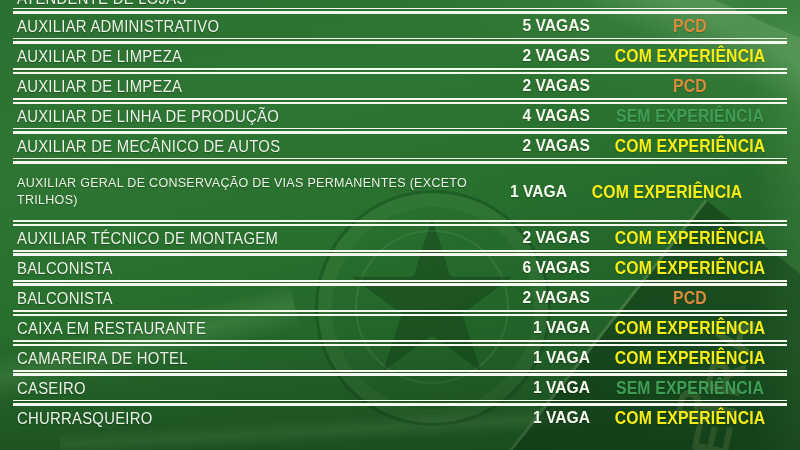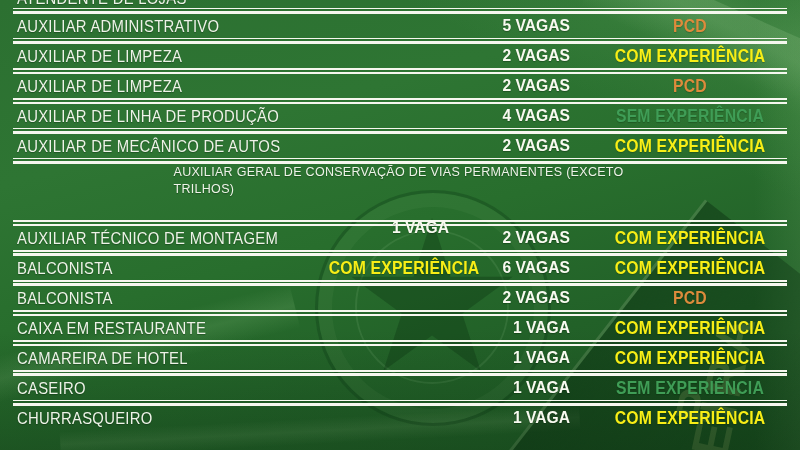--- a/index.html
+++ b/index.html
@@ -36,34 +36,34 @@
   .ring-inner{position:absolute;left:355px;top:230px;width:150px;height:150px;border-radius:50%;
     border:2px solid rgba(200,240,190,.10);}
   .star{position:absolute;left:348px;top:218px;width:168px;height:168px;opacity:.38;
     background:rgba(10,48,16,.85);
     clip-path:polygon(50% 0%,61% 35%,98% 35%,68% 57%,79% 91%,50% 70%,21% 91%,32% 57%,2% 35%,39% 35%);}
   .wm-text{position:absolute;font-weight:bold;color:rgba(205,220,135,.17);letter-spacing:6px;white-space:nowrap;}
   .wm1{left:548px;bottom:-46px;font-size:52px;transform:rotate(-78deg);transform-origin:center;}
   .wm2{left:676px;bottom:18px;font-size:50px;transform:rotate(-78deg);transform-origin:center;}
   
   .table{position:absolute;top:0;left:0;right:0;}
-  .row{display:flex;align-items:center;height:24px;padding:0 10px 0 17px;gap:20px;}
+  .row{display:flex;align-items:center;height:24px;padding:0 10px 0 17px;}
   .row .title{flex:1 1 auto;min-width:0;color:#eef3e8;font-size:16.5px;letter-spacing:.3px;
     white-space:nowrap;transform:scaleX(.9);transform-origin:left center;
     text-shadow:0 1px 1px rgba(0,30,5,.35);}
   .row .vagas{width:90px;text-align:right;font-weight:bold;font-size:17px;color:#f8faf0;
     transform:scaleX(.92);transform-origin:right center;white-space:nowrap;
     text-shadow:0 1px 1px rgba(0,30,5,.35);}
   .row .req{width:200px;text-align:center;font-weight:bold;font-size:17.5px;letter-spacing:.2px;
     transform:scaleX(.9);transform-origin:center;white-space:nowrap;
     text-shadow:0 1px 1px rgba(0,30,5,.25);}
   .req-pcd{color:var(--pcd,#dd8b3c);}
   .req-com{color:var(--com,#f8ee16);}
   .req-sem{color:var(--sem,#3f9d56);}
-  .row.small{height:56px;flex-direction:column;}
+  .row.small{height:56px;}
   .row.small .title{font-size:12.5px;line-height:1.35;white-space:normal;transform:none;
     max-width:460px;}
   .row.partial{height:8px;overflow:hidden;align-items:flex-start;}
   .row.partial .title{display:block;margin-top:-11px;}
   .sep{height:6px;margin:0 13px;
     background:linear-gradient(to bottom,
       var(--sepc,#f6f7ef) 0 1.5px,
       rgba(0,0,0,0) 1.5px 3.5px,
       var(--sepc,#f6f7ef) 3.5px 6px);}
 </style>

